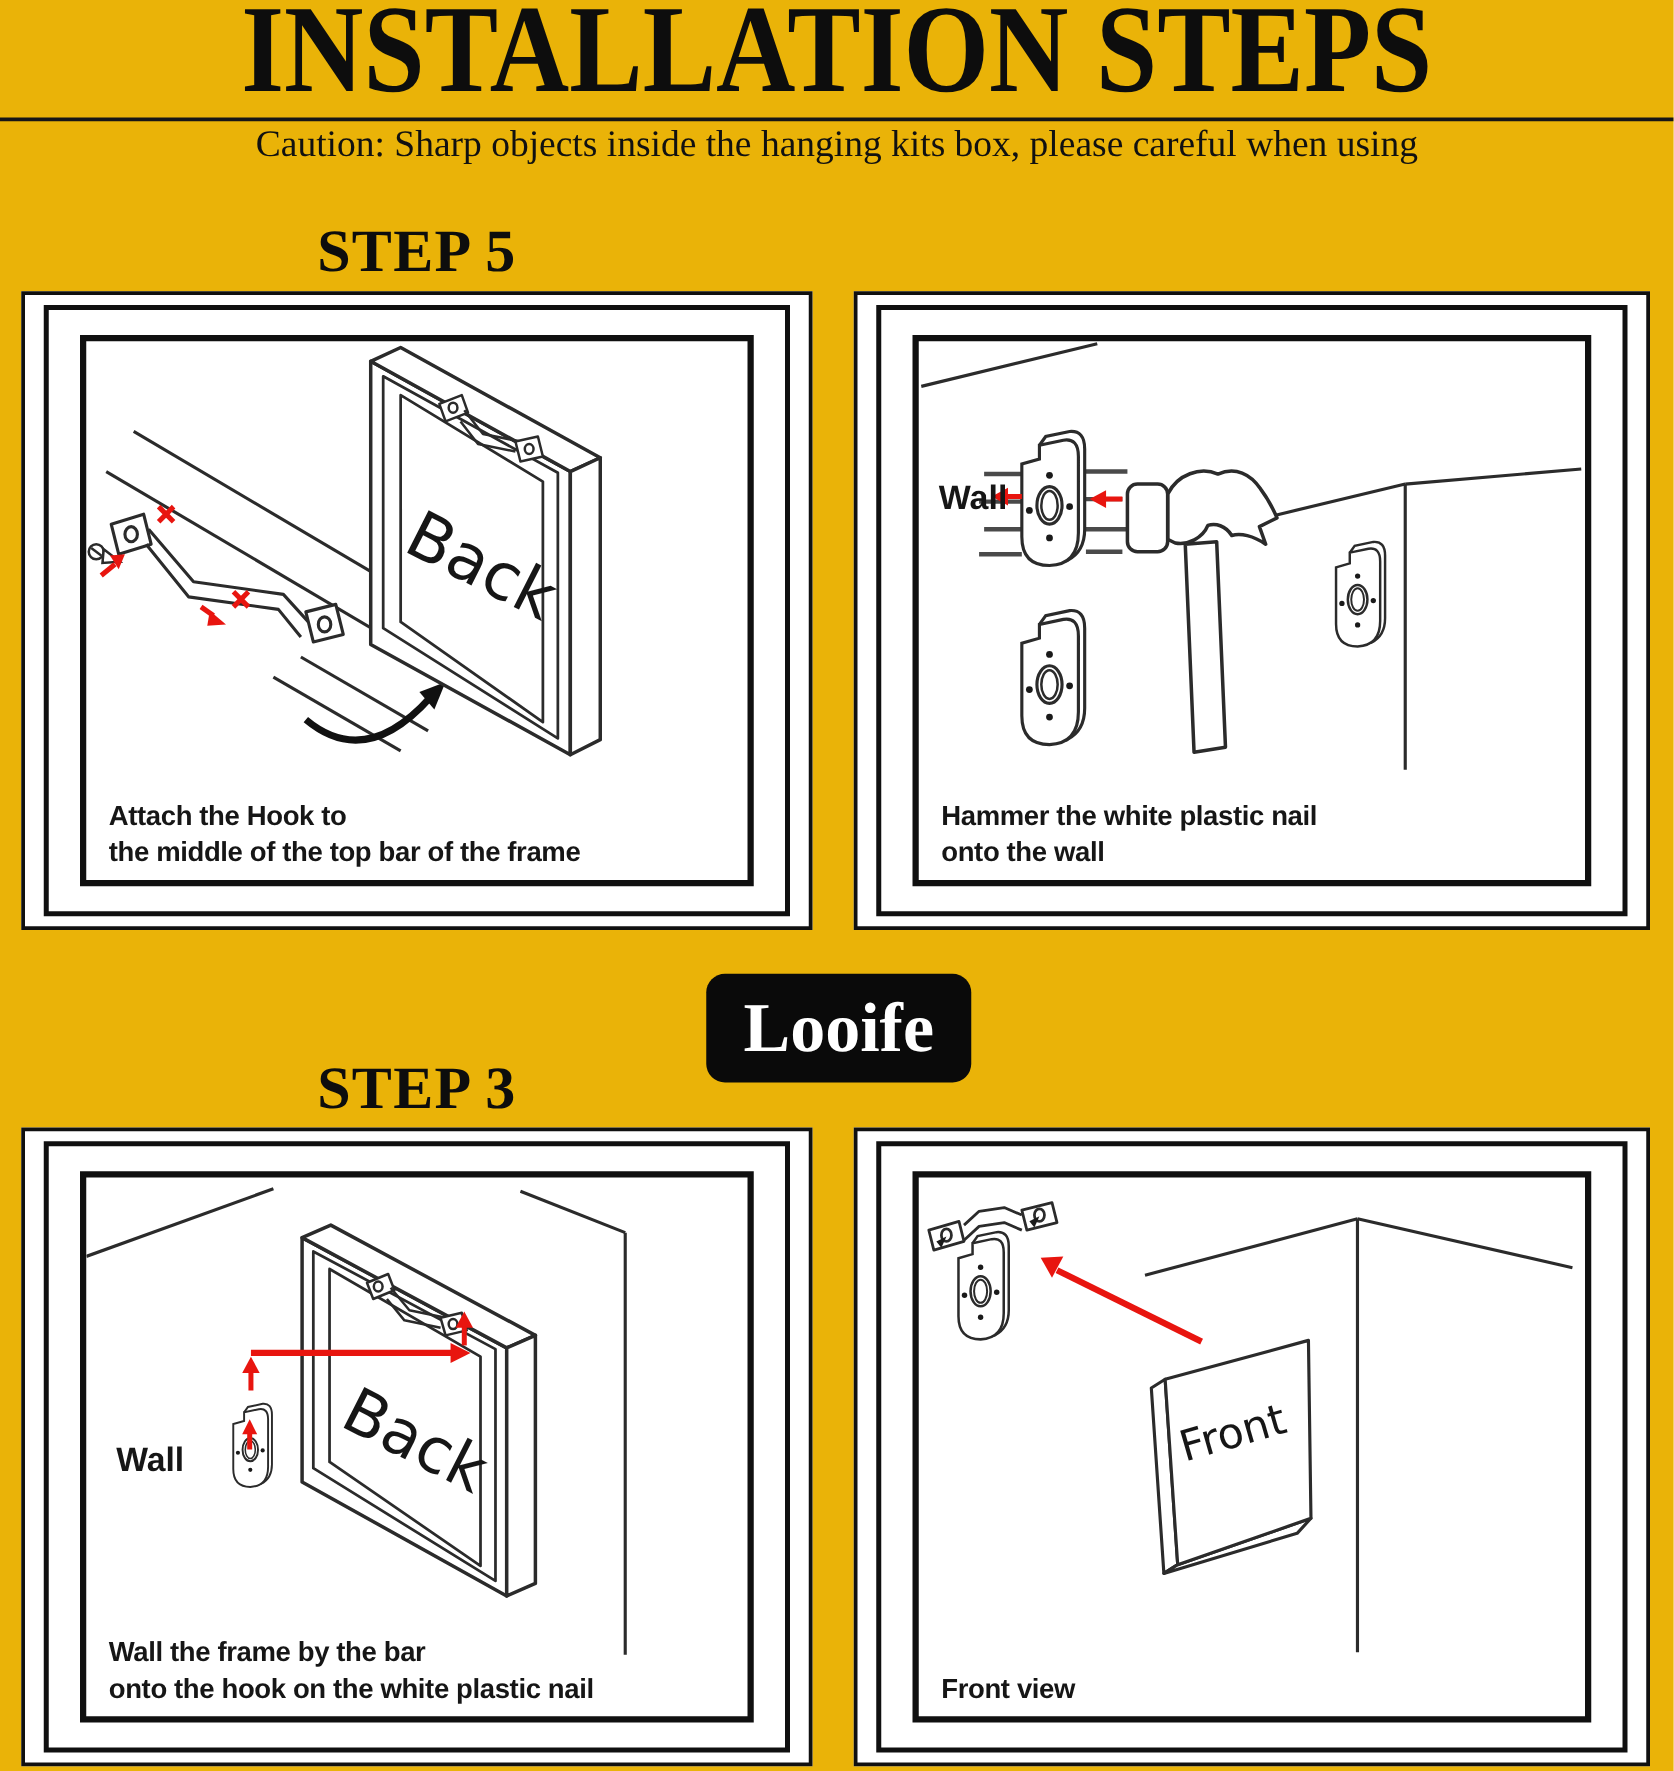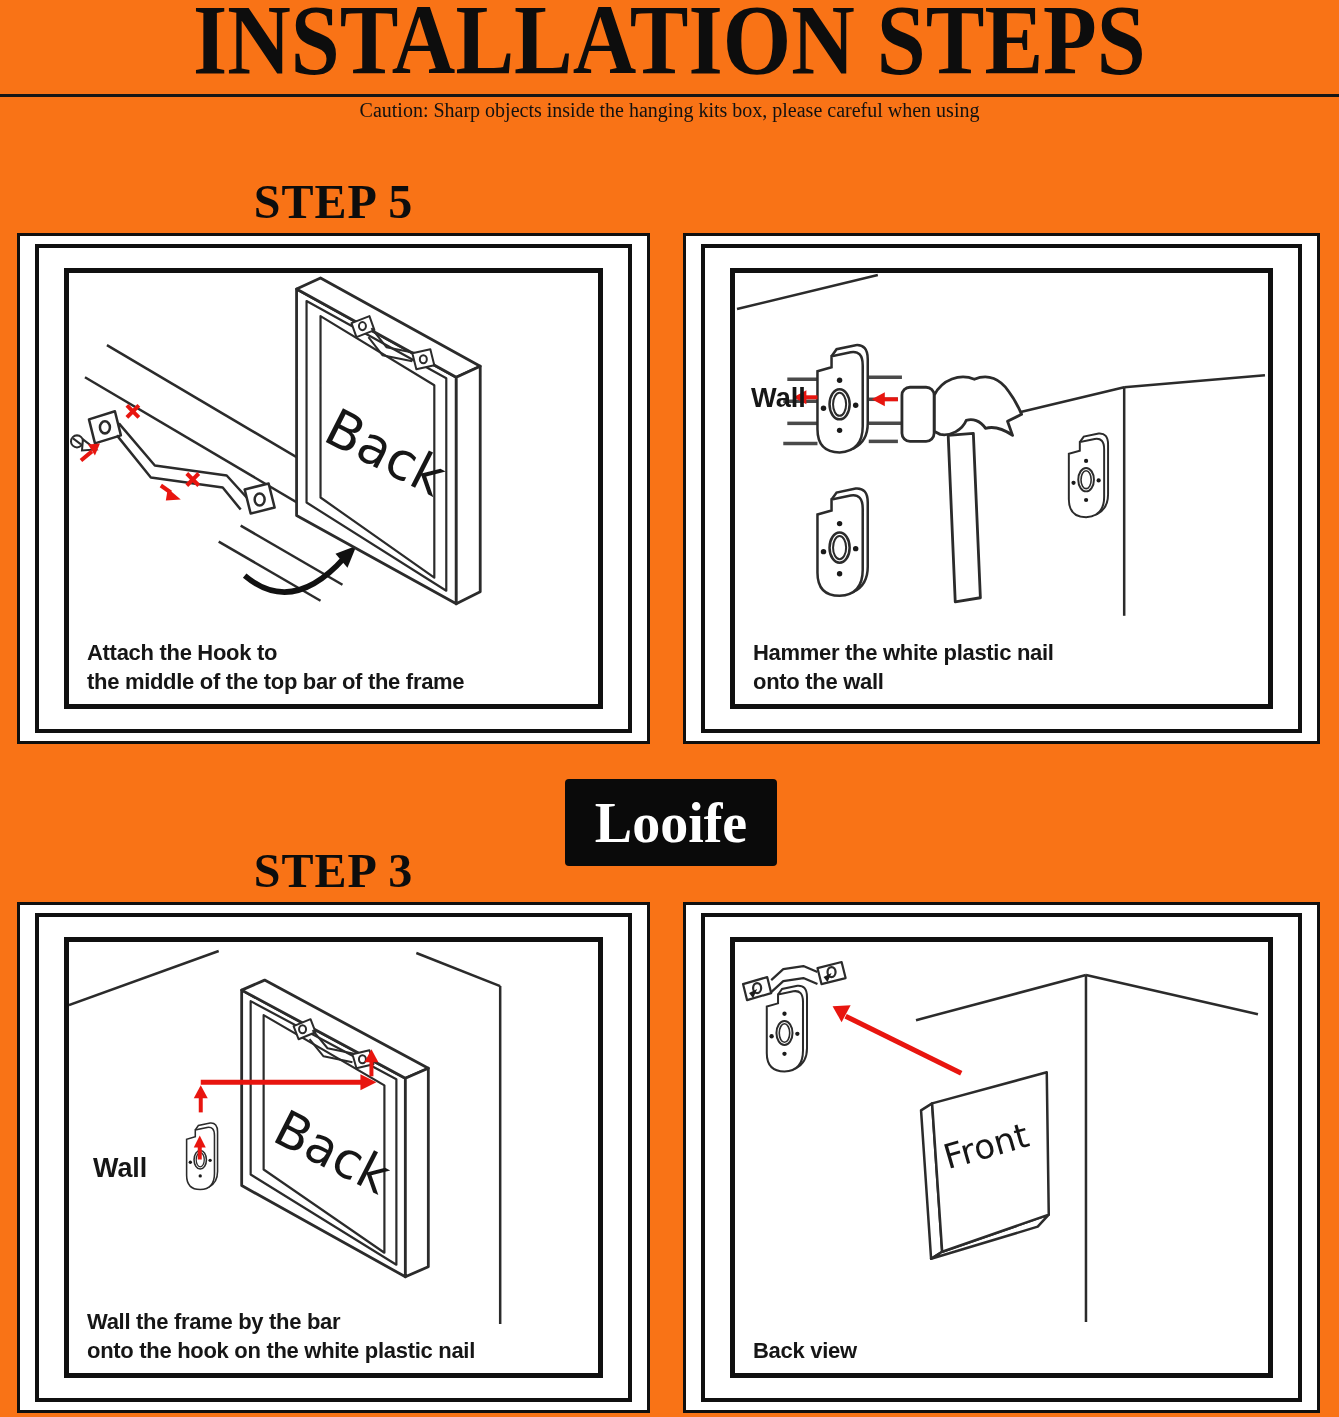--- a/index.html
+++ b/index.html
@@ -1,43 +1,43 @@
 <!DOCTYPE html>
 <html><head>
 <meta charset="utf-8">
 <style>
   html,body{margin:0;padding:0;background:#ffffff;}
-  .page{position:relative;width:1339px;height:1417px;background:#f97316;overflow:hidden;
+  .page{position:relative;width:1339px;height:1417px;background:#eab308;overflow:hidden;
         font-family:"Liberation Sans",sans-serif;color:#141414;}
   
   .title{position:absolute;top:-10px;left:0;width:1339px;text-align:center;
          font-family:"Liberation Serif",serif;font-weight:bold;font-size:100px;line-height:100px;
          letter-spacing:0px;color:#0d0d0d;white-space:nowrap;}
   .title .squeeze{display:inline-block;transform:scaleX(.88);transform-origin:center;}
   .divider{position:absolute;top:94px;left:0;width:1339px;height:3px;background:#161616;}
   .caution{position:absolute;top:99px;left:0;width:1339px;text-align:center;
-           font-family:"Liberation Serif",serif;font-size:20px;color:#111;}
+           font-family:"Liberation Serif",serif;font-size:30px;color:#111;}
   
   .step-heading{position:absolute;text-align:center;font-family:"Liberation Serif",serif;
                 font-weight:bold;font-size:48px;color:#0d0d0d;letter-spacing:1px;}
   .h-r1{top:174px;} .h-r2{top:843px;}
   .c1{left:17px;width:633px;} .c2{left:683px;width:637px;}
   .step-box{position:absolute;box-sizing:border-box;border:3px solid #101010;padding:8px 15px;
             width:633px;height:511px;background:#fff;}
   .b-r1{top:233px;} .b-r2{top:902px;}
   .step-box.c2w{width:637px;}
   .box-mid{box-sizing:border-box;border:4px solid #101010;width:100%;height:100%;padding:20px 25px;}
   .box-inner{box-sizing:border-box;border:5px solid #101010;width:100%;height:100%;position:relative;overflow:hidden;}
   .illu{position:absolute;left:0;top:0;width:100%;height:100%;}
   .caption{position:absolute;left:18px;bottom:8px;font-family:"Liberation Sans",sans-serif;
            font-weight:bold;font-size:22px;line-height:1.32;color:#161616;white-space:pre-line;
            letter-spacing:-0.3px;}
   
   .logo{position:absolute;left:565px;top:779px;width:212px;height:87px;background:#0a0a0a;
-        border-radius:4px;display:flex;align-items:center;justify-content:center;}
+        border-radius:15px;display:flex;align-items:center;justify-content:center;}
   .logo span{font-family:"Liberation Serif",serif;font-weight:bold;font-size:56px;color:#fff;}
   svg text{font-family:"DejaVu Sans",sans-serif;}
   svg .lbl{font-family:"Liberation Sans",sans-serif;font-weight:bold;}
 </style>
 </head>
 <body>
 
 <div class="page">
 
   <div class="title"><span class="squeeze">INSTALLATION STEPS</span></div>
@@ -237,18 +237,18 @@
             <line x1="110" y1="74" x2="225" y2="131" stroke="#e8150f" stroke-width="5"></line>
             <polygon points="97,64 115,63 106,80" fill="#e8150f"></polygon>
           </g>
           <g stroke="#2b2b2b" stroke-width="2.5" fill="#fff" stroke-linejoin="round">
             <polygon points="196,161 185,168 195,316 206,309"></polygon>
             <polygon points="206,309 195,316 301,284 312,272"></polygon>
             <polygon points="196,161 310,130 312,272 206,309"></polygon>
           </g>
           <text x="253" y="215" transform="rotate(-16 253 215)" font-size="34" fill="#161616" text-anchor="middle">Front</text>
         </svg>
-        <div class="caption">Back view</div>
+        <div class="caption">Front view</div>
       </div>
     </div>
   </div>
 
 </div>
 
 </body></html>

